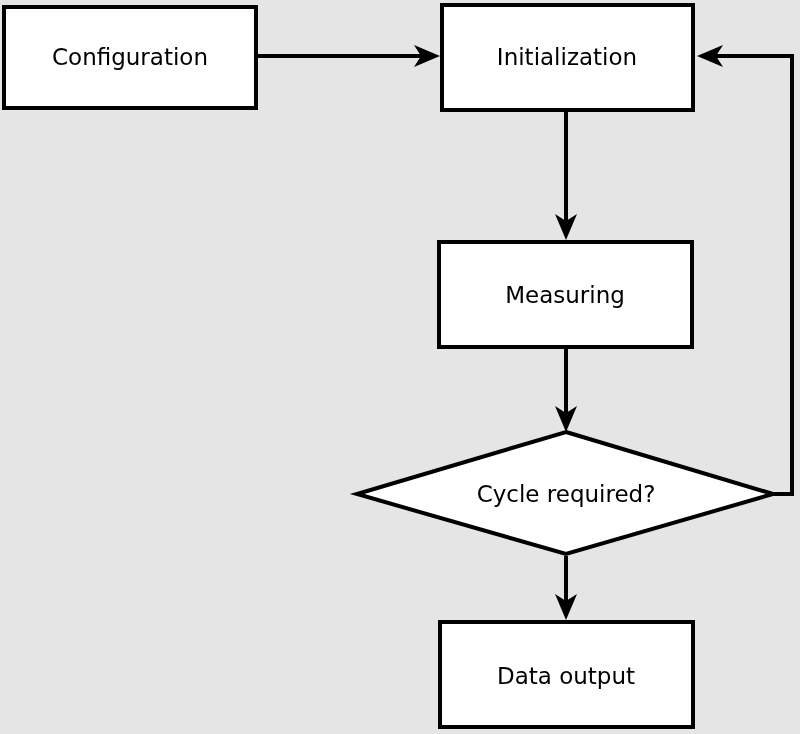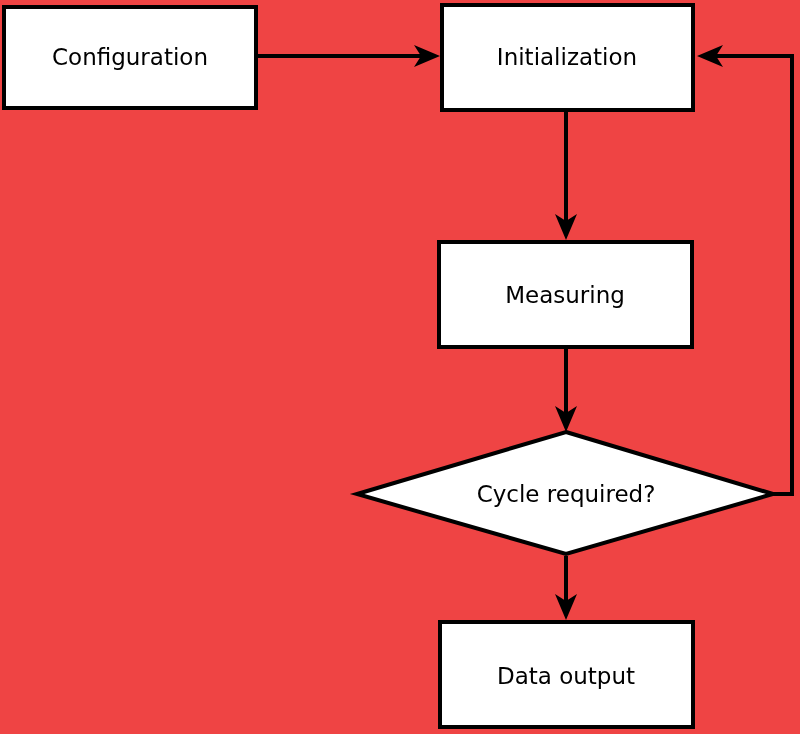--- a/index.html
+++ b/index.html
@@ -7,21 +7,21 @@
     padding: 0;
     background: #ffffff;
   }
   body {
     font-family: "DejaVu Sans", sans-serif;
   }
   #canvas {
     position: relative;
     width: 800px;
     height: 734px;
-    background: #ef4444;
+    background: #e5e5e5;
     overflow: hidden;
   }
   #flow-svg {
     position: absolute;
     left: 0;
     top: 0;
     width: 800px;
     height: 734px;
     display: block;
   }

